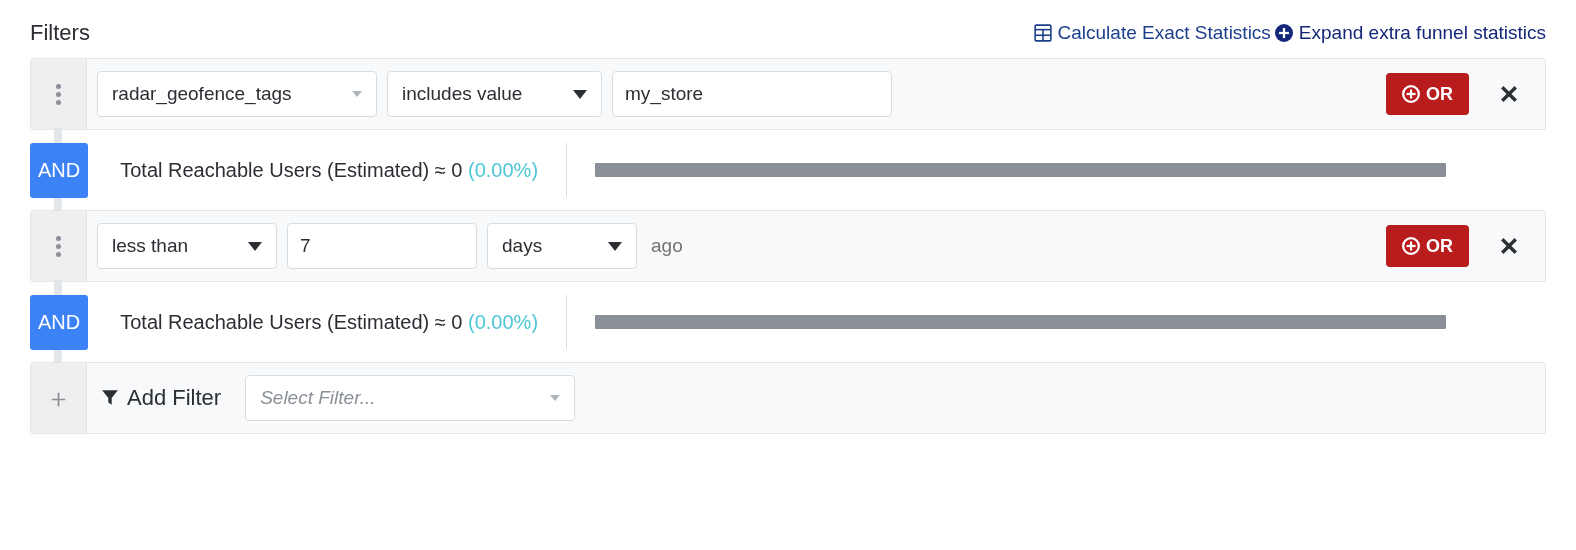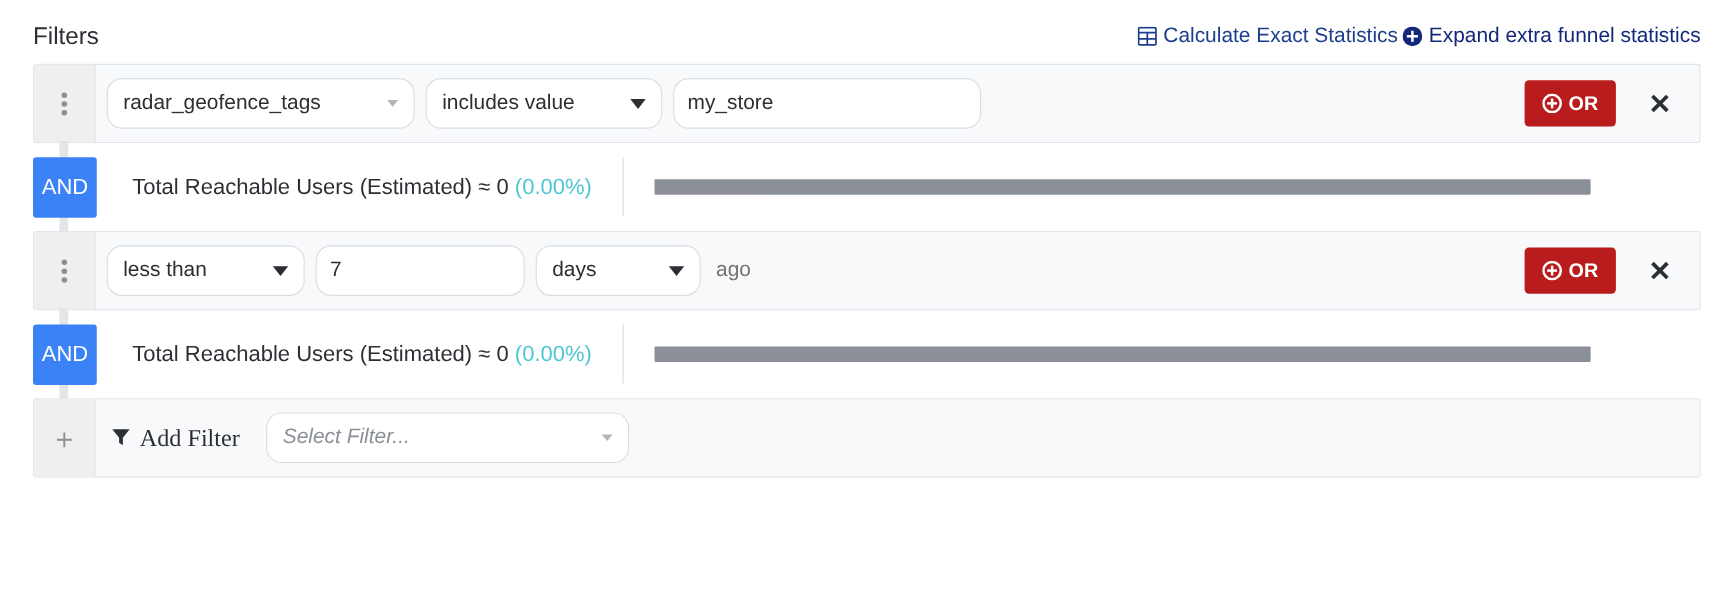--- a/index.html
+++ b/index.html
@@ -70,21 +70,21 @@
     padding:12px 10px;
     flex:1;
   }
   .sel, .inp {
     display:flex;
     align-items:center;
     justify-content:space-between;
     gap:12px;
     background:#fff;
     border:1px solid #d8dde2;
-    border-radius:14px;
+    border-radius:4px;
     height:46px;
     padding:0 14px;
     font-size:19px;
     color:#2b2e33;
     cursor:pointer;
     white-space:nowrap;
   }
   .sel { min-width:150px;}
   .inp { cursor:text;padding-left:12px; }
   .caret-sm { width:0;height:0;border-left:5px solid transparent;border-right:5px solid transparent;border-top:6px solid #b0b5bc;}
@@ -146,21 +146,21 @@
   .divider-v{
     width:1px; height:54px; background:#d8dde2; margin:0 16px;
   }
   .bar{
     flex:1; height:14px; background:#8a8f98; border-radius:1px;
     margin-right:100px;
   }
 
   .addfilter-label{
     display:inline-flex; align-items:center; gap:8px;
-    font-size:22px; color:#2b2e33; margin-left:4px; margin-right:14px;font-family:Liberation Serif, serif;
+    font-size:22px; color:#2b2e33; margin-left:4px; margin-right:14px;
   }
   .sel.placeholder span:first-child{ color:#8a8f98; font-style:italic; }
   .wide { width:330px; justify-content:space-between;}
   .plus-ic{ font-size:26px; color:#8a8f98; font-weight:300;}
 </style>
 </head>
 <body>
 
 <div class="header">
   <div class="title">Filters</div>

